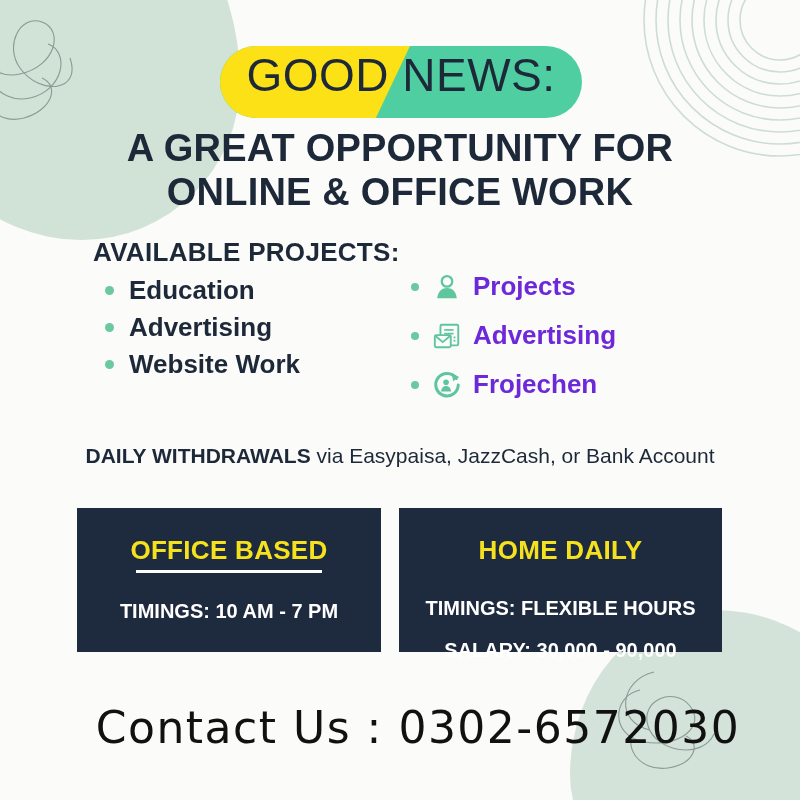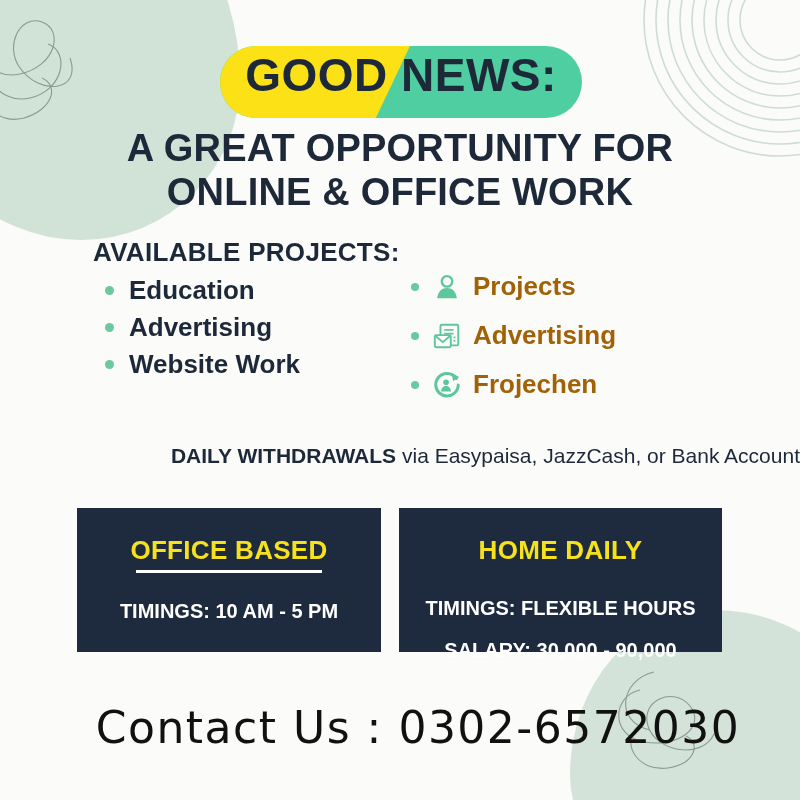--- a/index.html
+++ b/index.html
@@ -81,21 +81,21 @@
     background: #fbe116;
     clip-path: polygon(0 0, 100% 0, 82% 100%, 0 100%);
   }
   #headline-badge .badge-text {
     position: absolute;
     inset: 0;
     display: flex;
     align-items: center;
     justify-content: center;
     font-size: 46px;
-    font-weight: 700;
+    font-weight: 400;
     letter-spacing: .5px;
     color: #1d2839;
     white-space: nowrap;
     padding-bottom: 15px;
   }
 
   
   #main-title {
     position: absolute;
     left: 0;
@@ -169,30 +169,30 @@
     height: 32px;
     margin-right: 10px;
     flex: none;
     display: flex;
     align-items: center;
     justify-content: center;
   }
   #projects-list-right .label {
     font-size: 26px;
     font-weight: 700;
-    color: #a16207;
+    color: #6d28d9;
   }
 
   
   #withdrawals-line {
     position: absolute;
     left: 0;
     right: 0;
     top: 444px;
-    text-align: right;
+    text-align: center;
     font-size: 21px;
     color: #1d2839;
   }
   #withdrawals-line .strong {
     font-weight: 700;
   }
 
   
   .job-card {
     position: absolute;
@@ -355,21 +355,21 @@
 
   </div>
 
   <div id="withdrawals-line">
     <span class="strong">DAILY WITHDRAWALS</span><span> via Easypaisa, JazzCash, or Bank Account</span>
   </div>
 
   <div class="job-card" id="card-office">
     <div class="card-title">OFFICE BASED</div>
     <div class="title-rule"></div>
-    <div class="card-line">TIMINGS: 10 AM - 5 PM</div>
+    <div class="card-line">TIMINGS: 10 AM - 7 PM</div>
   </div>
 
   <div class="job-card" id="card-home">
     <div class="card-title">HOME DAILY</div>
     <div class="title-rule"></div>
     <div class="card-line">TIMINGS: FLEXIBLE HOURS</div>
     <div class="card-line">SALARY:  30,000 - 90,000</div>
   </div>
 
   <div id="contact-line">Contact Us :  0302-6572030</div>

